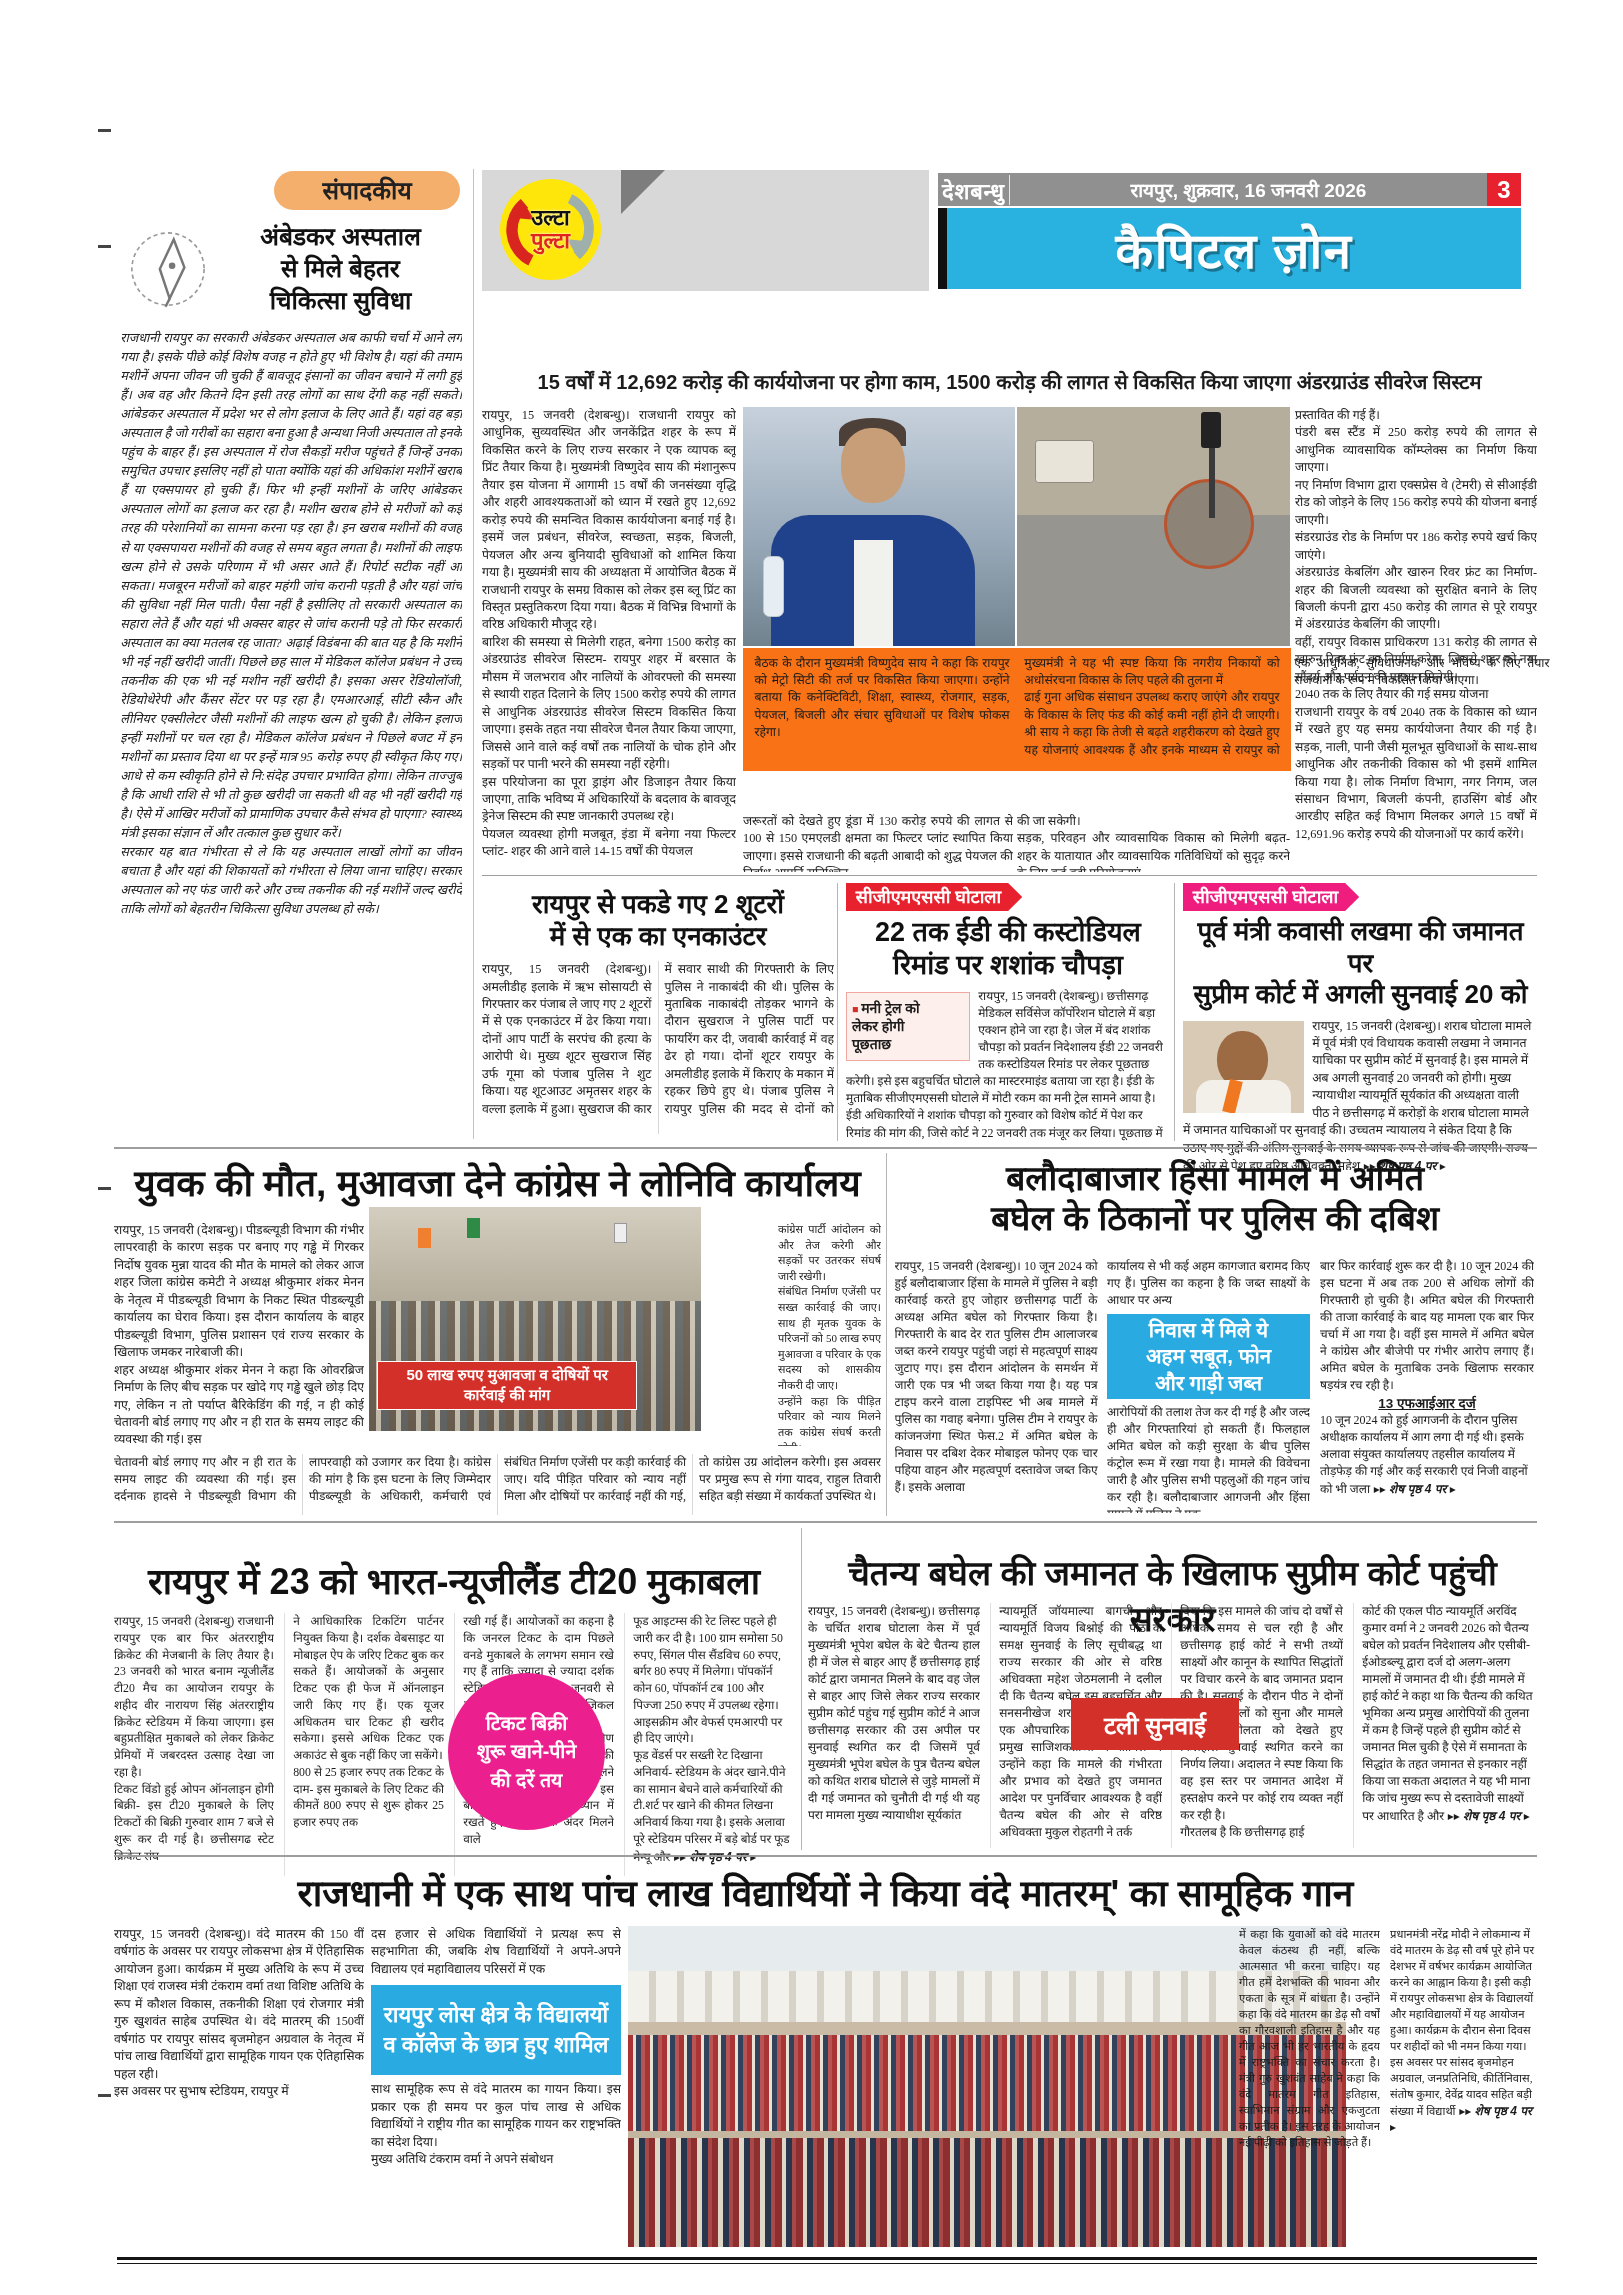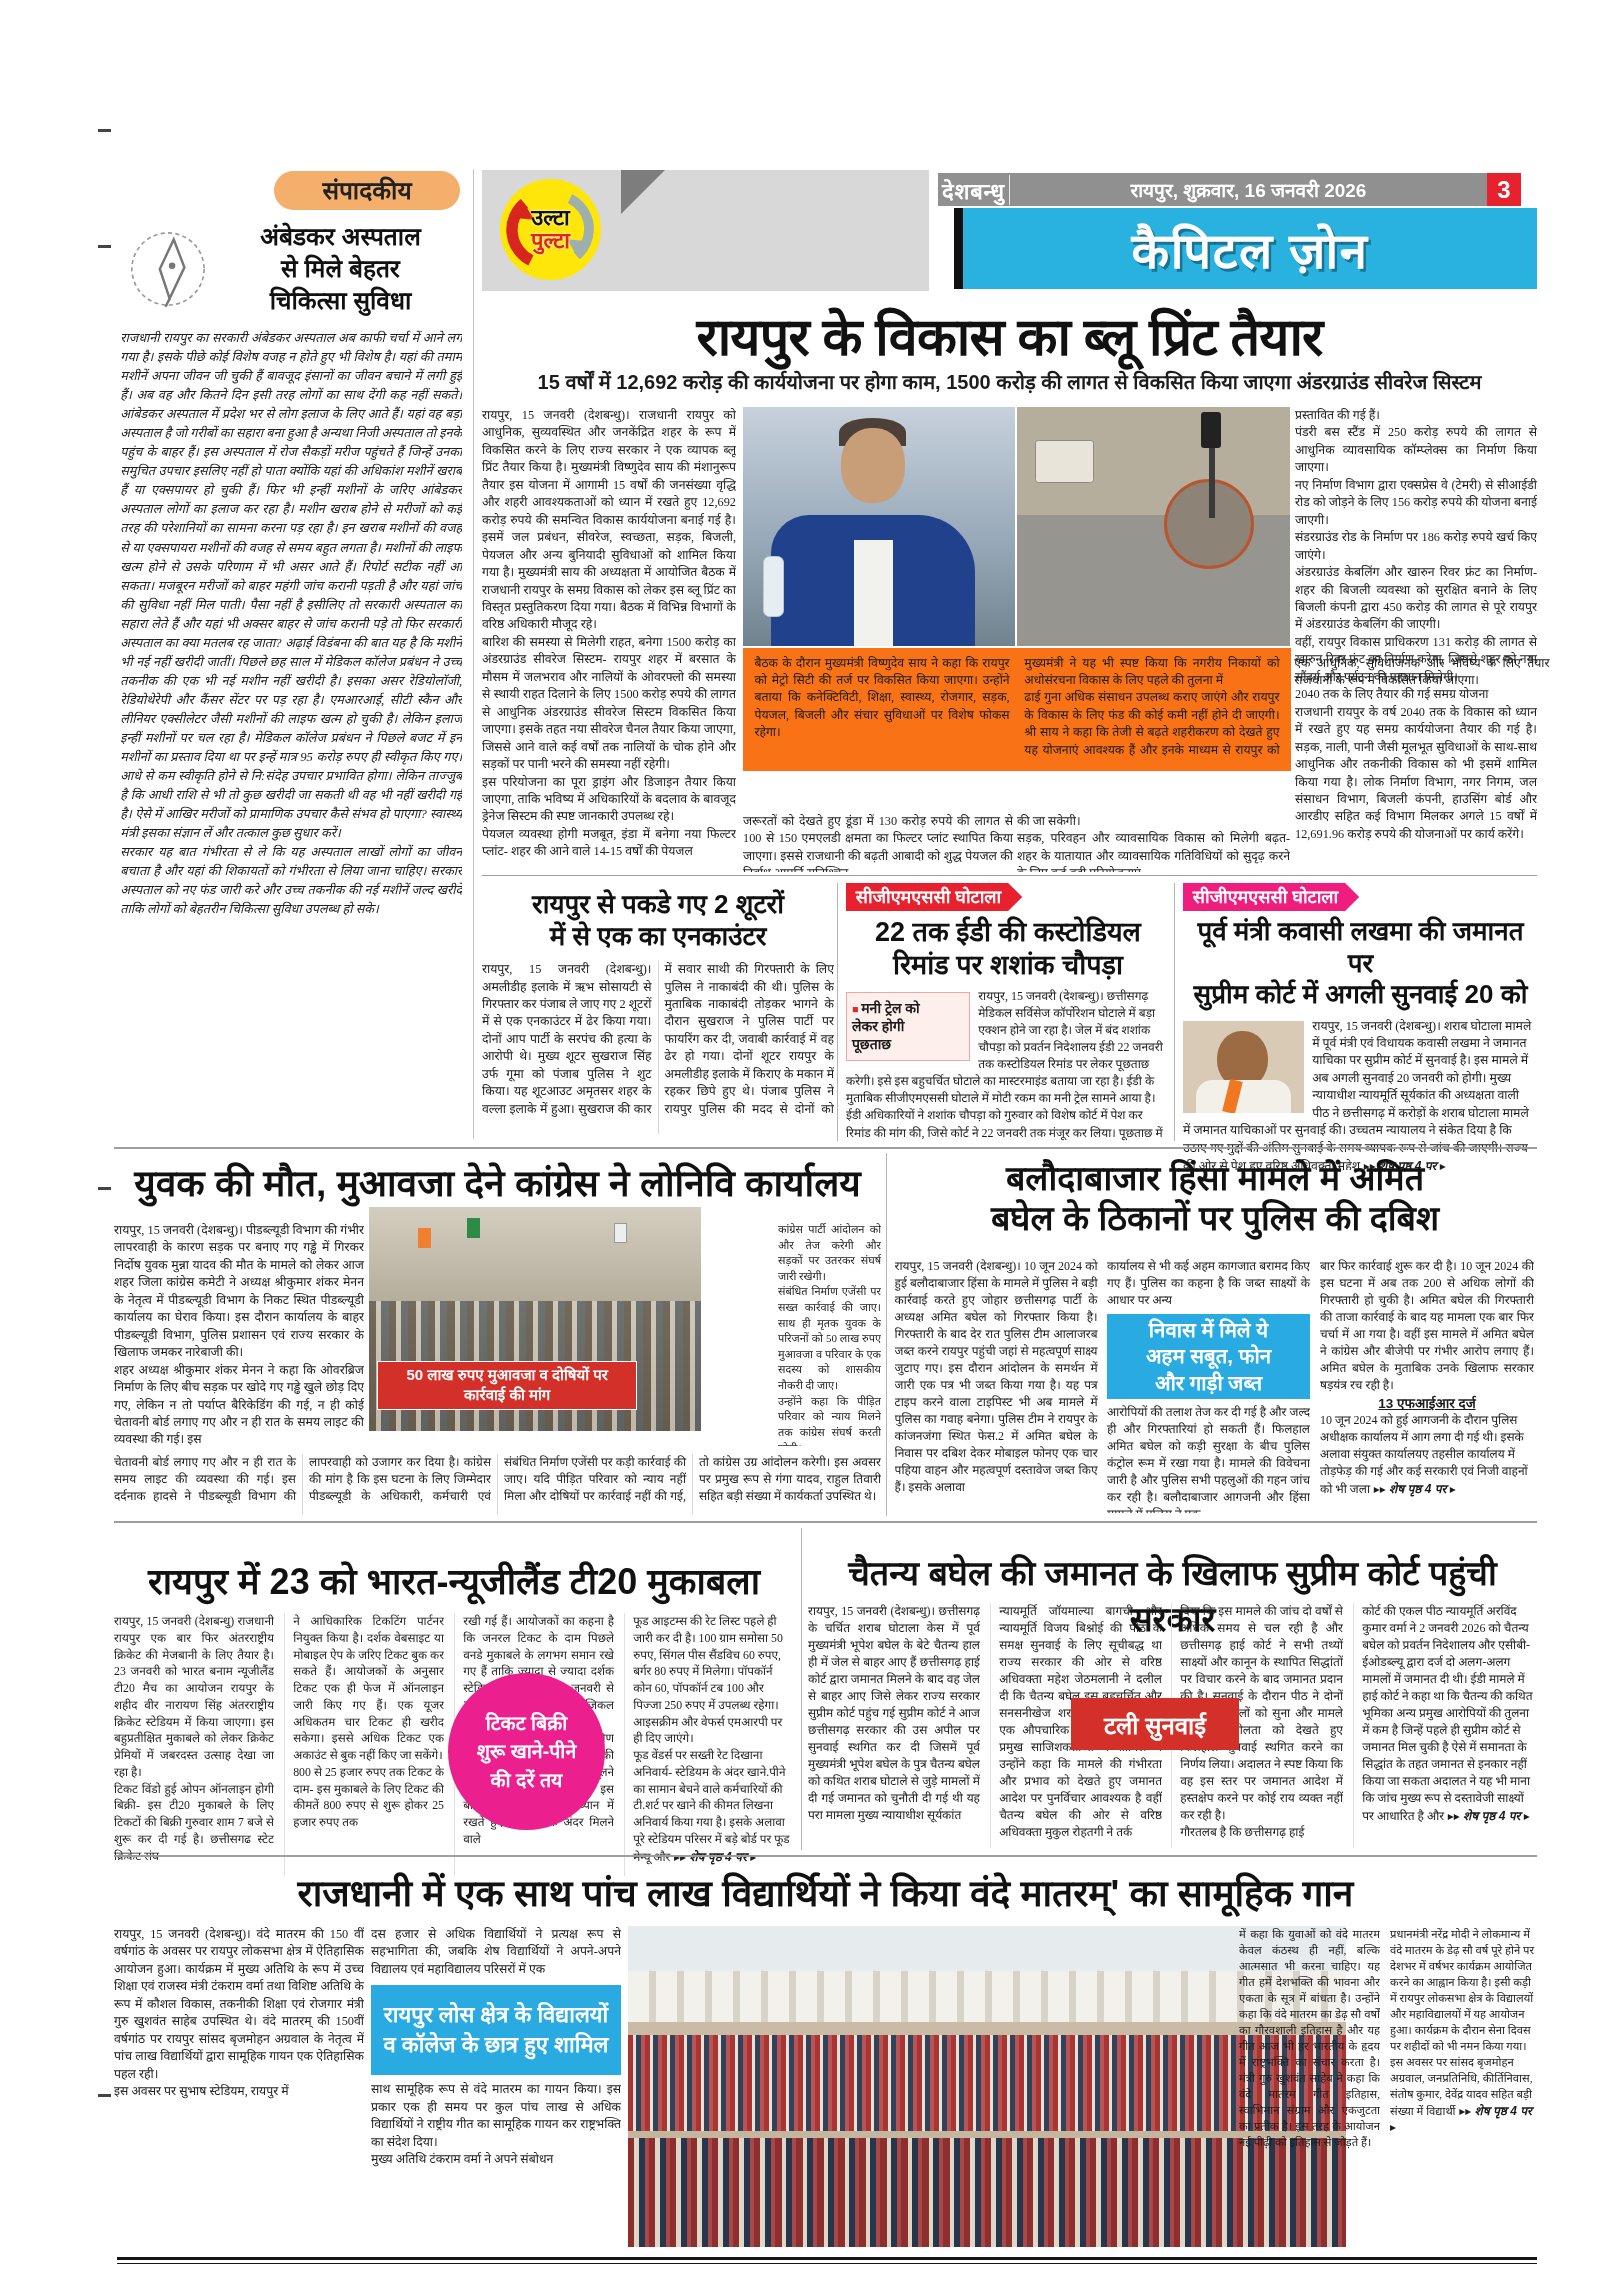--- a/index.html
+++ b/index.html
@@ -147,25 +147,24 @@
       <span class="up-l1">उल्टा</span>
       <span class="up-l2">पुल्टा</span>
     </div>
   </div>
 
   <div class="abs masthead" style="left:938px; top:173px; width:583px; height:33px;">
     <span class="mh-logo">देशबन्धु</span>
     <span class="mh-date">रायपुर,  शुक्रवार, 16 जनवरी 2026</span>
     <span class="mh-page">3</span>
   </div>
-  <div class="abs capital" style="left:938px; top:208px; width:583px; height:81px;margin-left:16px;">
+  <div class="abs capital" style="left:938px; top:208px; width:583px; height:81px;">
     <span>कैपिटल ज़ोन</span>
   </div>
 
-  <div class="abs headline lead-headline" style="left:482px; top:299px; width:1055px;">रायपुर के विकास का ब्लू प्रिंट तैयार</div>
   <div class="abs lead-subhead" style="left:482px; top:368px; width:1055px;">15 वर्षों में 12,692 करोड़ की कार्ययोजना पर होगा काम, 1500 करोड़ की लागत से विकसित किया जाएगा अंडरग्राउंड सीवरेज सिस्टम</div>
 
   <div class="abs body-text" style="left:482px; top:407px; width:254px; height:463px;">रायपुर, 15 जनवरी (देशबन्धु)। राजधानी रायपुर को आधुनिक, सुव्यवस्थित और जनकेंद्रित शहर के रूप में विकसित करने के लिए राज्य सरकार ने एक व्यापक ब्लू प्रिंट तैयार किया है। मुख्यमंत्री विष्णुदेव साय की मंशानुरूप तैयार इस योजना में आगामी 15 वर्षों की जनसंख्या वृद्धि और शहरी आवश्यकताओं को ध्यान में रखते हुए 12,692 करोड़ रुपये की समन्वित विकास कार्ययोजना बनाई गई है। इसमें जल प्रबंधन, सीवरेज, स्वच्छता, सड़क, बिजली, पेयजल और अन्य बुनियादी सुविधाओं को शामिल किया गया है। मुख्यमंत्री साय की अध्यक्षता में आयोजित बैठक में राजधानी रायपुर के समग्र विकास को लेकर इस ब्लू प्रिंट का विस्तृत प्रस्तुतिकरण दिया गया। बैठक में विभिन्न विभागों के वरिष्ठ अधिकारी मौजूद रहे।
 बारिश की समस्या से मिलेगी राहत, बनेगा 1500 करोड़ का अंडरग्राउंड सीवरेज सिस्टम- रायपुर शहर में बरसात के मौसम में जलभराव और नालियों के ओवरफ्लो की समस्या से स्थायी राहत दिलाने के लिए 1500 करोड़ रुपये की लागत से आधुनिक अंडरग्राउंड सीवरेज सिस्टम विकसित किया जाएगा। इसके तहत नया सीवरेज चैनल तैयार किया जाएगा, जिससे आने वाले कई वर्षों तक नालियों के चोक होने और सड़कों पर पानी भरने की समस्या नहीं रहेगी।
 इस परियोजना का पूरा ड्राइंग और डिजाइन तैयार किया जाएगा, ताकि भविष्य में अधिकारियों के बदलाव के बावजूद ड्रेनेज सिस्टम की स्पष्ट जानकारी उपलब्ध रहे।
 पेयजल व्यवस्था होगी मजबूत, इंडा में बनेगा नया फिल्टर प्लांट- शहर की आने वाले 14-15 वर्षों की पेयजल</div>
 
   <div class="photo ph-cm" style="left:743px; top:407px; width:272px; height:239px;">
     <div class="hair"></div>
       <div class="face"></div>

